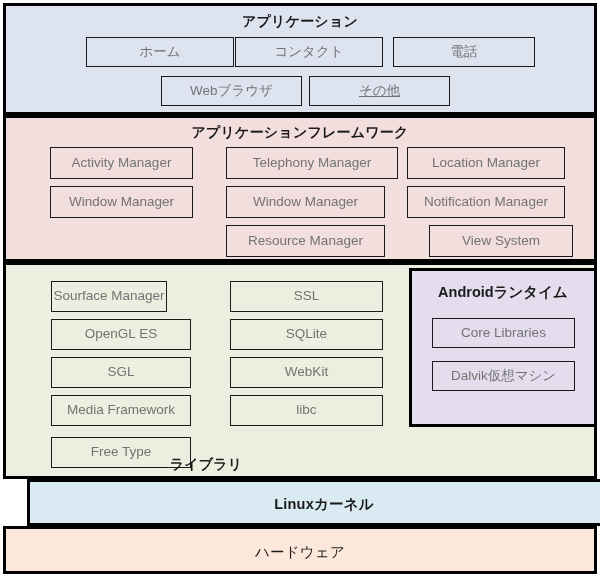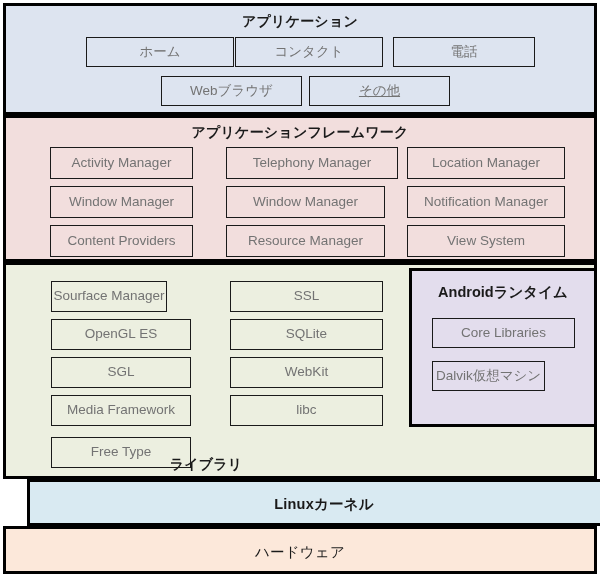--- a/index.html
+++ b/index.html
@@ -156,43 +156,42 @@
     <div class="layer-title">アプリケーションフレームワーク</div>
 
     <div class="box" style="left:44px;  top:29px; width:143px;">Activity Manager</div>
     <div class="box" style="left:220px; top:29px; width:172px;">Telephony Manager</div>
     <div class="box" style="left:401px; top:29px; width:158px;">Location Manager</div>
 
     <div class="box" style="left:44px;  top:68px; width:143px;">Window Manager</div>
     <div class="box" style="left:220px; top:68px; width:159px;">Window Manager</div>
     <div class="box" style="left:401px; top:68px; width:158px;">Notification Manager</div>
 
-    <div class="box" style="left:44px;  top:107px; width:143px;">Content Providers</div>
     <div class="box" style="left:220px; top:107px; width:159px;">Resource Manager</div>
-    <div class="box" style="left:401px; top:107px; width:158px;">View System</div>
+    <div class="box" style="left:423px; top:107px; width:144px;">View System</div>
   </div>
 
   <div class="layer" id="layer-libraries">
     <div class="layer-title">ライブラリ</div>
 
     <div class="box" style="left:45px; top:16px;  width:116px;">Sourface Manager</div>
     <div class="box" style="left:45px; top:54px;  width:140px;">OpenGL ES</div>
     <div class="box" style="left:45px; top:92px;  width:140px;">SGL</div>
     <div class="box" style="left:45px; top:130px; width:140px;">Media Framework</div>
     <div class="box" style="left:45px; top:172px; width:140px;">Free Type</div>
 
     <div class="box" style="left:224px; top:16px;  width:153px;">SSL</div>
     <div class="box" style="left:224px; top:54px;  width:153px;">SQLite</div>
     <div class="box" style="left:224px; top:92px;  width:153px;">WebKit</div>
     <div class="box" style="left:224px; top:130px; width:153px;">libc</div>
 
     <div id="runtime-panel">
       <div class="runtime-title">Androidランタイム</div>
       <div class="box" style="left:20px; top:47px; width:143px;">Core Libraries</div>
-      <div class="box" style="left:20px; top:90px; width:113px;">Dalvik仮想マシン</div>
+      <div class="box" style="left:20px; top:90px; width:143px;">Dalvik仮想マシン</div>
     </div>
   </div>
 
   <div class="layer" id="layer-kernel">
     <div class="layer-title">Linuxカーネル</div>
   </div>
 
   <div class="layer" id="layer-hardware">
     <div class="layer-title">ハードウェア</div>
   </div>

